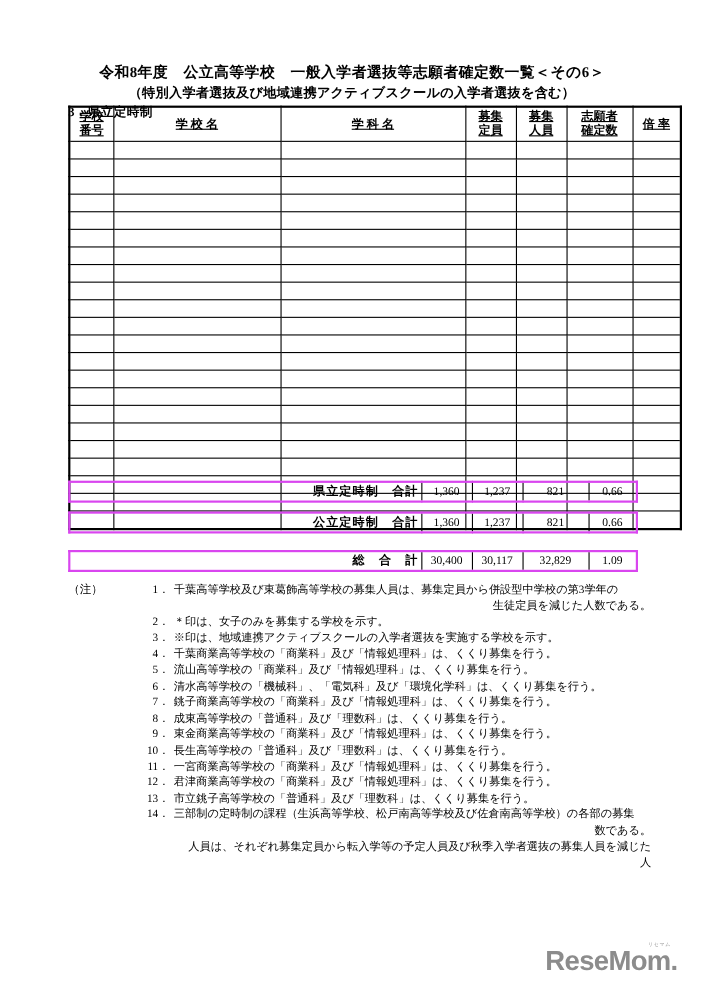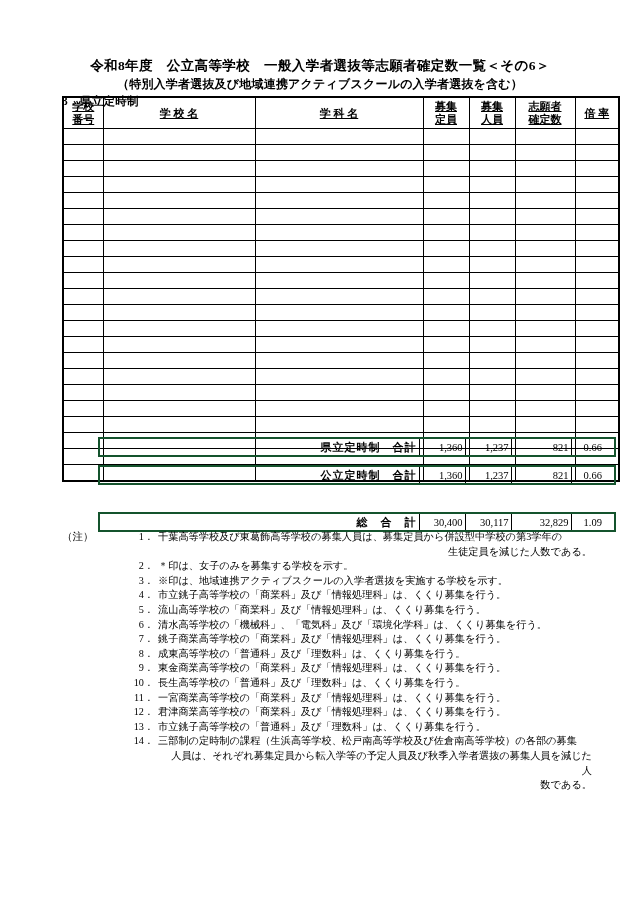--- a/index.html
+++ b/index.html
@@ -111,47 +111,46 @@
   .hdr-2line { display: block; }
 
   
   .summary {
     position: absolute;
     left: 62px;
     width: 516px;
   }
   .sum1 { top: 437px; }
   .sum2 { top: 465px; }
-  .sum3 { top: 512px; }
+  .sum3 { top: 500px; }
 
   table.sumtable {
     border-collapse: collapse;
     width: 100%;
     table-layout: fixed;
     font-size: 10.5px;
-    border: 2px solid #14532d;
-    margin-left: 36px;
+    border: 2px solid #d946ef;
   }
   table.sumtable td {
     border: 1px solid #000;
     height: 16px;
     line-height: 15px;
     padding: 0 2px;
     white-space: nowrap;
     overflow: hidden;
   }
   td.sumlabel {
     text-align: right;
     padding-right: 8px;
     font-weight: bold;
     font-size: 11px;
     letter-spacing: 1px;
     border-left: none;
   }
-  td.sumnum  { text-align: right; padding-right: 4px; }
+  td.sumnum  { text-align: center; padding-right: 4px; }
   td.sumratio{ text-align: center; padding-right: 5px; }
 
   
   .notes {
     position: absolute;
     left: 62px;
     top: 530px;
     width: 530px;
     font-size: 10.2px;
     line-height: 14.6px;
@@ -542,21 +541,21 @@
         <li>
           <span class="note-num">2．</span>
           <span class="note-txt"><span>＊印は、女子のみを募集する学校を示す。</span></span>
         </li>
         <li>
           <span class="note-num">3．</span>
           <span class="note-txt"><span>※印は、地域連携アクティブスクールの入学者選抜を実施する学校を示す。</span></span>
         </li>
         <li>
           <span class="note-num">4．</span>
-          <span class="note-txt"><span>市立銚子高等学校の「商業科」及び「情報処理科」は、くくり募集を行う。</span></span>
+          <span class="note-txt"><span>千葉商業高等学校の「商業科」及び「情報処理科」は、くくり募集を行う。</span></span>
         </li>
         <li>
           <span class="note-num">5．</span>
           <span class="note-txt"><span>流山高等学校の「商業科」及び「情報処理科」は、くくり募集を行う。</span></span>
         </li>
         <li>
           <span class="note-num">6．</span>
           <span class="note-txt"><span>清水高等学校の「機械科」、「電気科」及び「環境化学科」は、くくり募集を行う。</span></span>
         </li>
         <li>
@@ -582,19 +581,23 @@
         <li>
           <span class="note-num">12．</span>
           <span class="note-txt"><span>君津商業高等学校の「商業科」及び「情報処理科」は、くくり募集を行う。</span></span>
         </li>
         <li>
           <span class="note-num">13．</span>
           <span class="note-txt"><span>市立銚子高等学校の「普通科」及び「理数科」は、くくり募集を行う。</span></span>
         </li>
         <li>
           <span class="note-num">14．</span>
-          <span class="note-txt"><span>三部制の定時制の課程（生浜高等学校、松戸南高等学校及び佐倉南高等学校）の各部の募集</span><span class="cont">人員は、それぞれ募集定員から転入学等の予定人員及び秋季入学者選抜の募集人員を減じた人</span><span class="cont">数である。</span></span>
+          <span class="note-txt"><span>三部制の定時制の課程（生浜高等学校、松戸南高等学校及び佐倉南高等学校）の各部の募集</span><span class="cont">数である。</span><span class="cont">人員は、それぞれ募集定員から転入学等の予定人員及び秋季入学者選抜の募集人員を減じた人</span></span>
         </li>
       </ul>
   </div>
 
+  <div class="logo">
+    <span class="logo-ruby">リセマム</span>
+    <span class="logo-text">ReseMom.</span>
+  </div>
 
 </div>
 
 </body></html>

